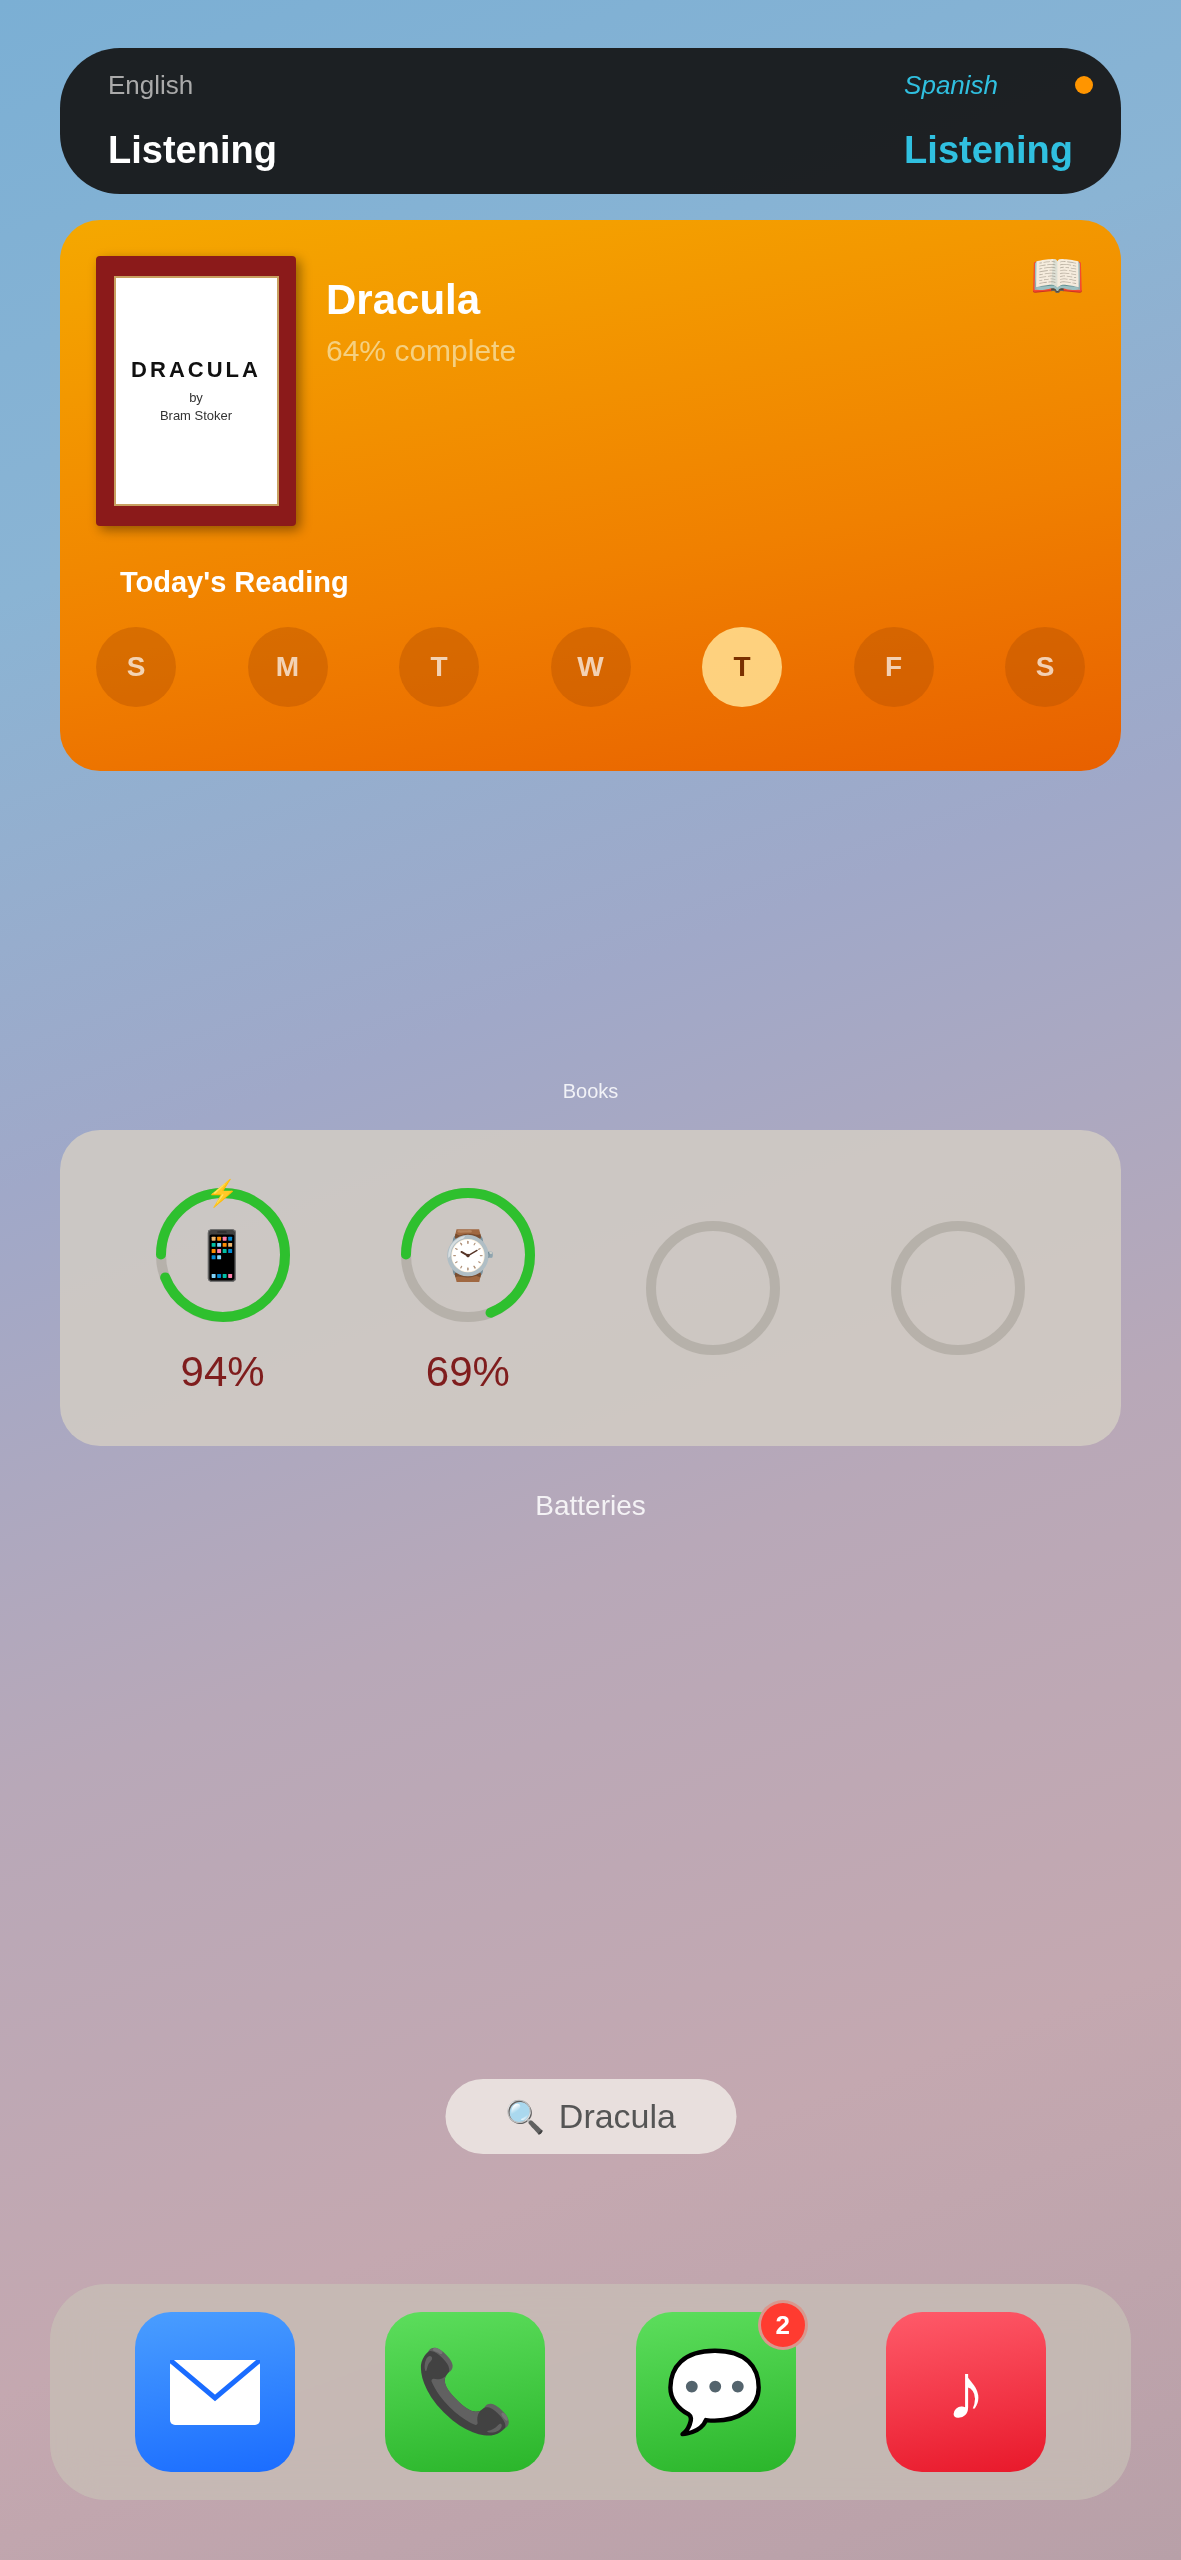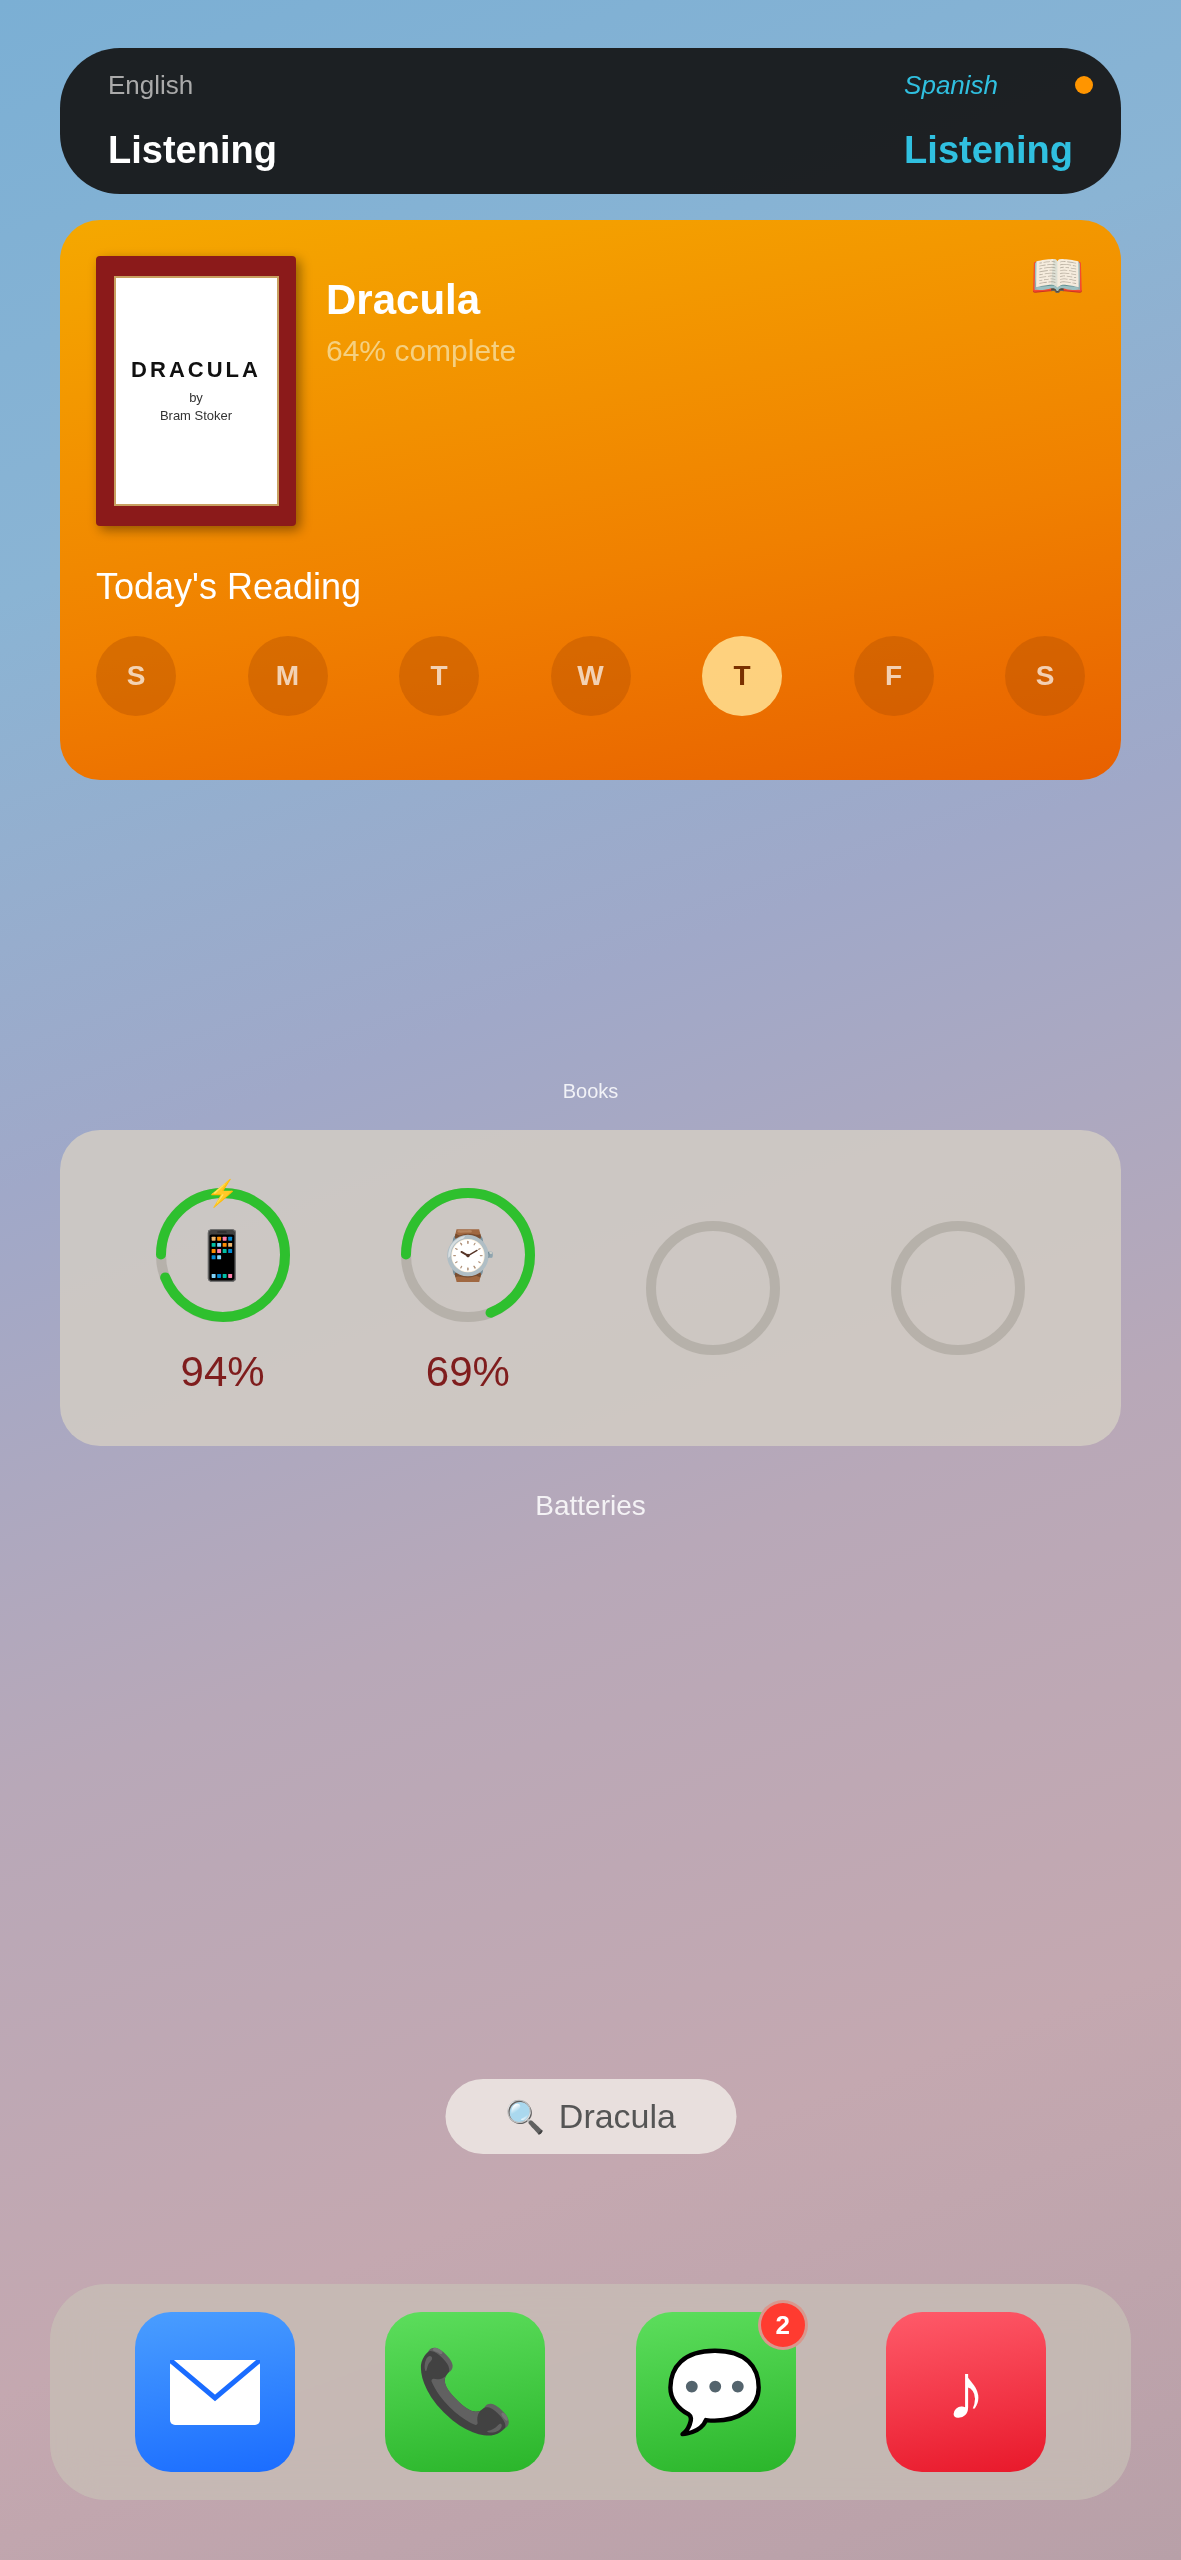--- a/index.html
+++ b/index.html
@@ -141,24 +141,25 @@
 
     .book-icon {
       position: absolute;
       top: 30px;
       right: 36px;
       color: rgba(255,255,255,0.9);
       font-size: 44px;
     }
 
     .today-reading-label {
-      font-size: 36px;
-      font-weight: 400;
+      font-size: 29px;
+      font-weight: 700;
       color: #fff;
       margin-bottom: 28px;
+      margin-left: 24px;
     }
 
     .days-row {
       display: flex;
       justify-content: space-between;
       margin-bottom: 28px;
     }
 
     .day-circle {
       width: 80px;

